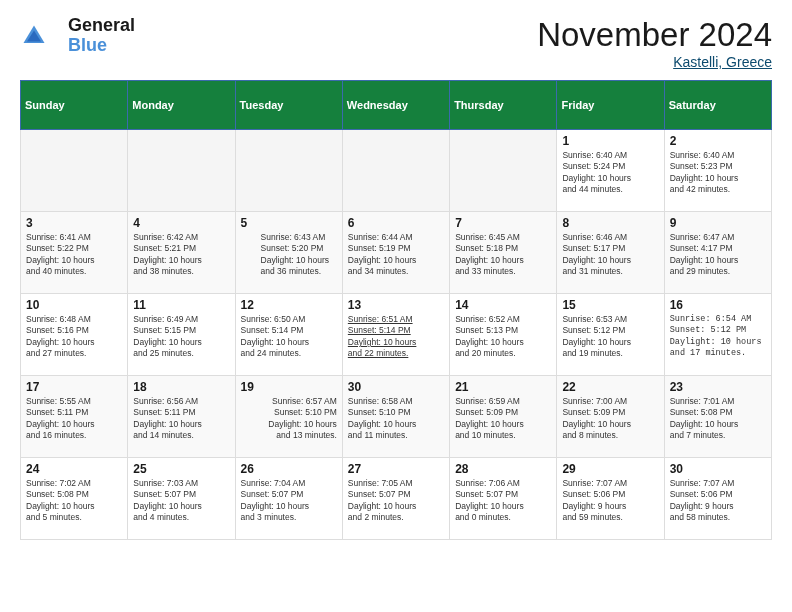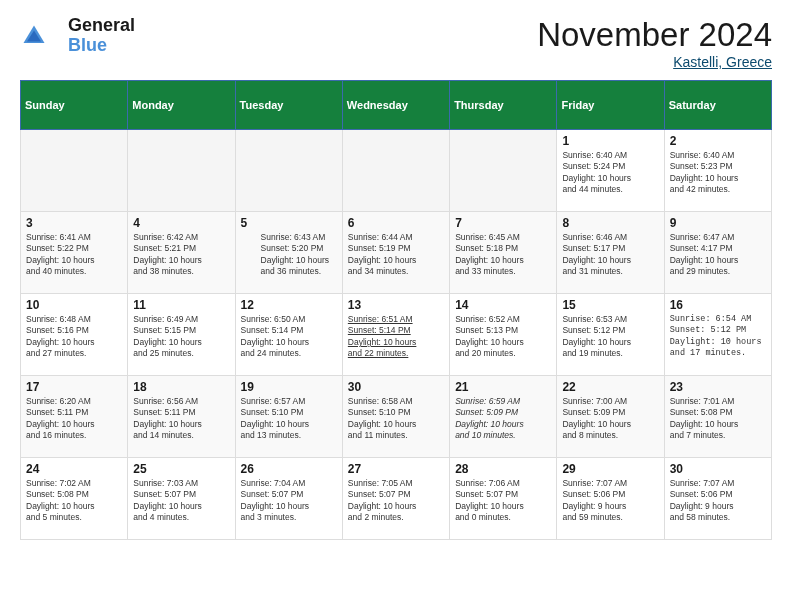--- a/index.html
+++ b/index.html
@@ -251,49 +251,49 @@
             <span class="day-num">16</span>
             <div class="day-info" style="white-space: pre-line; font-family: Liberation Mono, monospace;">Sunrise: 6:54 AM
 Sunset: 5:12 PM
 Daylight: 10 hours
 and 17 minutes.</div>
           </td>
         </tr>
         <tr class="week-row">
           <td>
             <span class="day-num">17</span>
-            <div class="day-info" style="white-space: pre-line;">Sunrise: 6:20 AM
+            <div class="day-info" style="white-space: pre-line;">Sunrise: 5:55 AM
 Sunset: 5:11 PM
 Daylight: 10 hours
 and 16 minutes.</div>
           </td>
           <td>
             <span class="day-num">18</span>
             <div class="day-info" style="white-space: pre-line;">Sunrise: 6:56 AM
 Sunset: 5:11 PM
 Daylight: 10 hours
 and 14 minutes.</div>
           </td>
           <td>
             <span class="day-num">19</span>
-            <div class="day-info" style="white-space: pre-line;">Sunrise: 6:57 AM
+            <div class="day-info" style="white-space: pre-line; text-align: right;">Sunrise: 6:57 AM
 Sunset: 5:10 PM
 Daylight: 10 hours
 and 13 minutes.</div>
           </td>
           <td>
             <span class="day-num">30</span>
             <div class="day-info" style="white-space: pre-line;">Sunrise: 6:58 AM
 Sunset: 5:10 PM
 Daylight: 10 hours
 and 11 minutes.</div>
           </td>
           <td>
             <span class="day-num">21</span>
-            <div class="day-info" style="white-space: pre-line; font-style: italic;">Sunrise: 6:59 AM
+            <div class="day-info" style="white-space: pre-line;">Sunrise: 6:59 AM
 Sunset: 5:09 PM
 Daylight: 10 hours
 and 10 minutes.</div>
           </td>
           <td>
             <span class="day-num">22</span>
             <div class="day-info" style="white-space: pre-line;">Sunrise: 7:00 AM
 Sunset: 5:09 PM
 Daylight: 10 hours
 and 8 minutes.</div>

